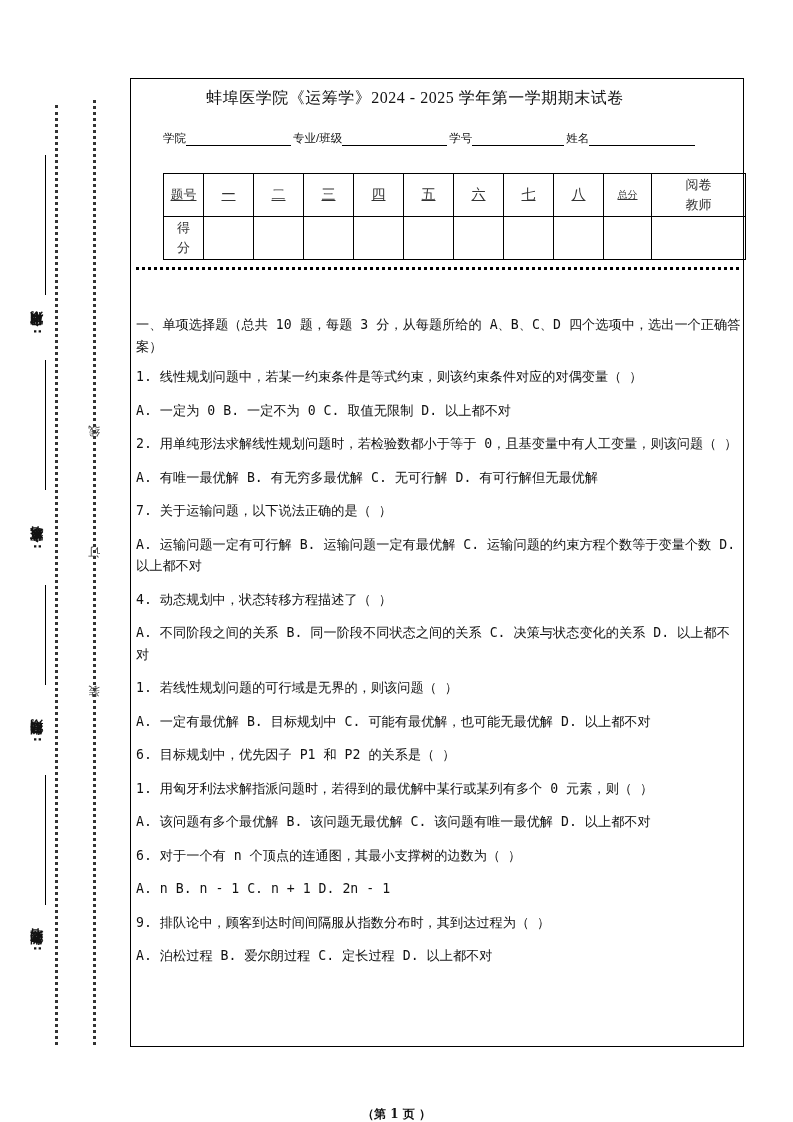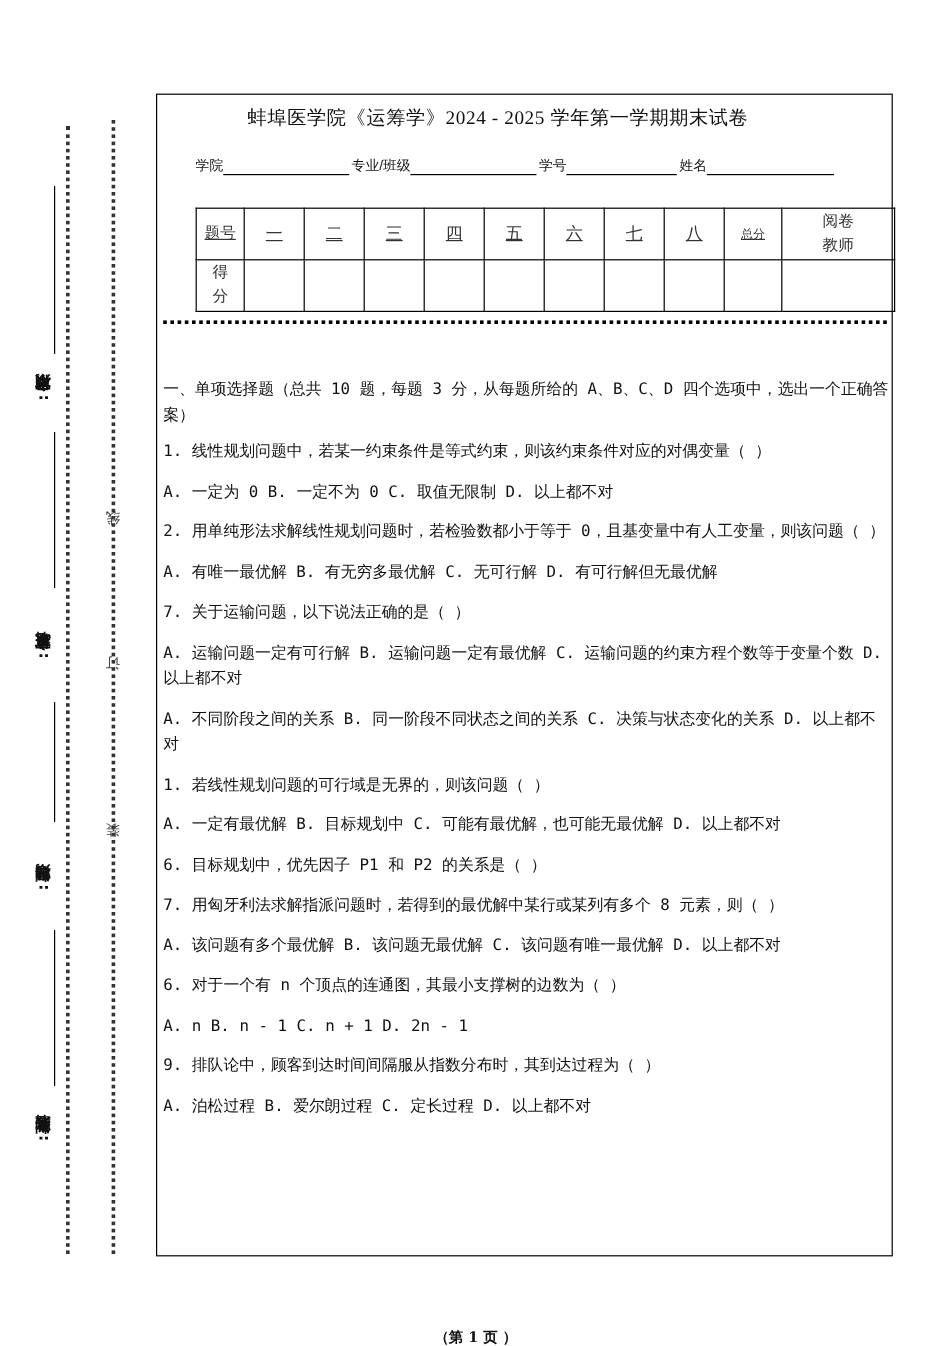--- a/index.html
+++ b/index.html
@@ -120,28 +120,29 @@
 
   <p data-name="question-1-stem">1. 线性规划问题中，若某一约束条件是等式约束，则该约束条件对应的对偶变量（   ）</p>
   <p data-name="question-1-options">A. 一定为 0  B. 一定不为 0  C. 取值无限制  D. 以上都不对</p>
 
   <p data-name="question-2-stem">2. 用单纯形法求解线性规划问题时，若检验数都小于等于 0，且基变量中有人工变量，则该问题（  ）</p>
   <p data-name="question-2-options">A. 有唯一最优解  B. 有无穷多最优解  C. 无可行解  D. 有可行解但无最优解</p>
 
   <p data-name="question-3-stem">7. 关于运输问题，以下说法正确的是（  ）</p>
   <p data-name="question-3-options">A. 运输问题一定有可行解  B. 运输问题一定有最优解  C. 运输问题的约束方程个数等于变量个数  D. 以上都不对</p>
 
+  <p data-name="question-4-stem">4. 动态规划中，状态转移方程描述了（  ）</p>
   <p data-name="question-4-options">A. 不同阶段之间的关系  B. 同一阶段不同状态之间的关系  C. 决策与状态变化的关系  D. 以上都不对</p>
 
   <p data-name="question-5-stem">1. 若线性规划问题的可行域是无界的，则该问题（  ）</p>
   <p data-name="question-5-options">A. 一定有最优解  B. 目标规划中  C. 可能有最优解，也可能无最优解  D. 以上都不对</p>
 
   <p data-name="question-6-stem">6. 目标规划中，优先因子 P1 和 P2 的关系是（  ）</p>
 
-  <p data-name="question-7-stem">7. 用匈牙利法求解指派问题时，若得到的最优解中某行或某列有多个 8 元素，则（  ）</p>
+  <p data-name="question-7-stem">1. 用匈牙利法求解指派问题时，若得到的最优解中某行或某列有多个 0 元素，则（  ）</p>
   <p data-name="question-7-options">A. 该问题有多个最优解  B. 该问题无最优解  C. 该问题有唯一最优解  D. 以上都不对</p>
 
   <p data-name="question-8-stem">6. 对于一个有 n 个顶点的连通图，其最小支撑树的边数为（  ）</p>
   <p data-name="question-8-options">A. n  B. n - 1  C. n + 1  D. 2n - 1</p>
 
   <p data-name="question-9-stem">9. 排队论中，顾客到达时间间隔服从指数分布时，其到达过程为（  ）</p>
   <p data-name="question-9-options">A. 泊松过程  B. 爱尔朗过程  C. 定长过程  D. 以上都不对</p>
 </div>
 
 <div class="footer" data-name="page-number">（第 1 页 ）</div>

